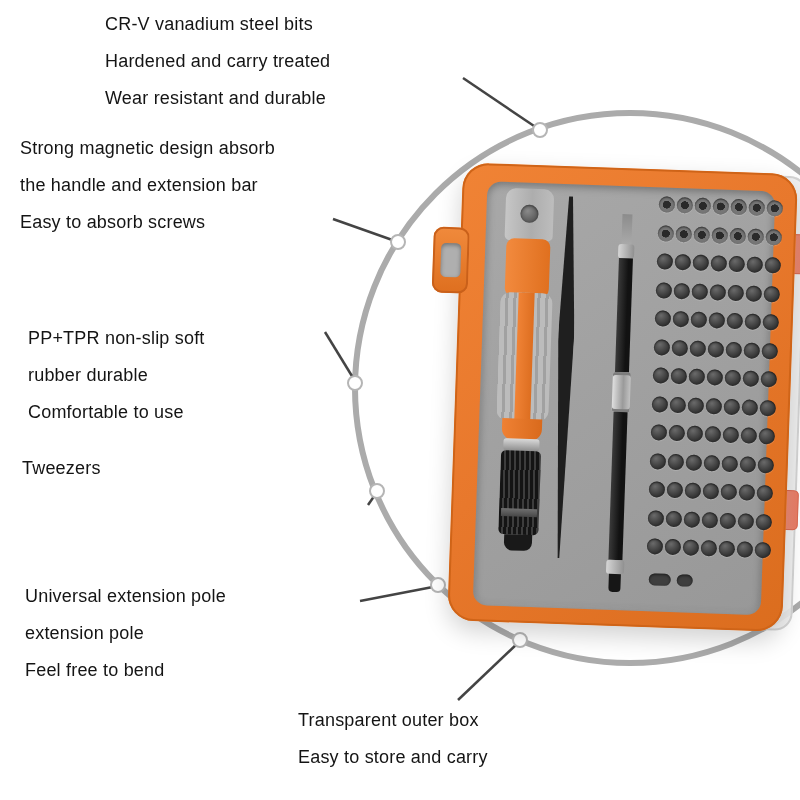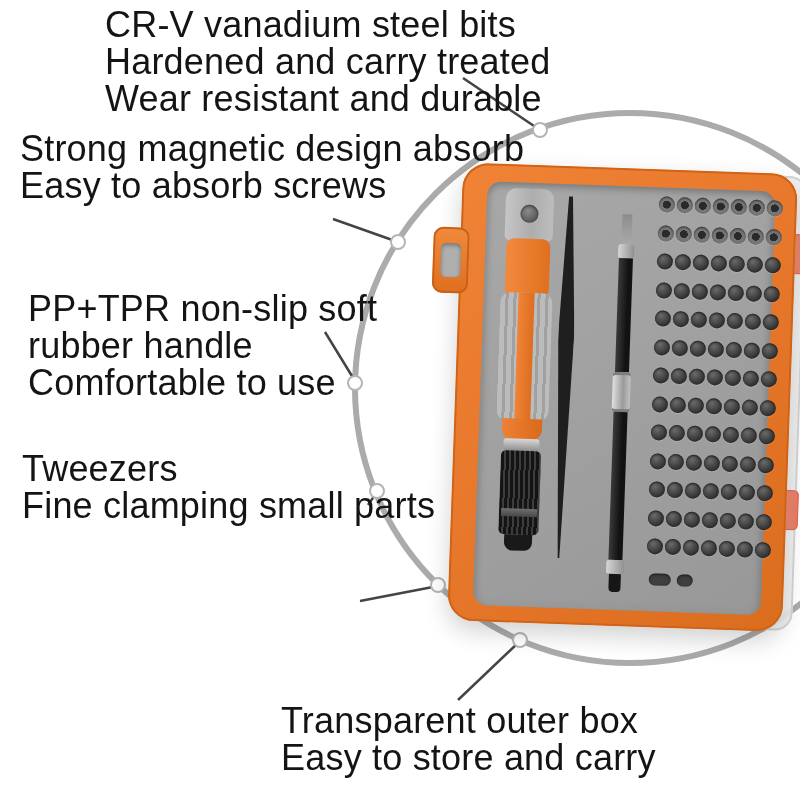--- a/index.html
+++ b/index.html
@@ -2,21 +2,21 @@
 <html><head>
 <meta charset="utf-8">
 <style>
   html,body{margin:0;padding:0;background:#fff;}
   .stage{position:relative;width:800px;height:800px;background:#ffffff;overflow:hidden;
          font-family:"Liberation Sans", sans-serif;color:#111;}
   .layer{position:absolute;left:0;top:0;width:800px;height:800px;}
   svg{display:block;}
 
   
-  .ann{position:absolute;font-size:36px;line-height:37px;color:#141414;letter-spacing:0.2px;white-space:nowrap;z-index:6;}
+  .ann{position:absolute;font-size:18px;line-height:37px;color:#141414;letter-spacing:0.2px;white-space:nowrap;z-index:6;}
 
   
   .case-wrap{position:absolute;left:425px;top:160px;width:385px;height:480px;
              transform:rotate(2deg);transform-origin:50% 50%;z-index:4;}
   .abs{position:absolute;}
 
   .latch{left:3px;top:73px;width:36px;height:66px;background:linear-gradient(180deg,#F08A3C,#DE6F1F);
          border-radius:10px;box-shadow:inset 0 0 0 2px #C9601A;}
   .latch-hole{left:11px;top:89px;width:20px;height:34px;background:#AFAFAF;border-radius:5px;
               box-shadow:inset 0 2px 4px rgba(0,0,0,.35);}
@@ -227,33 +227,38 @@
   </div>
 
   <div class="ann" style="left:105px;top:6px">
     <div>CR-V vanadium steel bits</div>
     <div>Hardened and carry treated</div>
     <div>Wear resistant and durable</div>
   </div>
 
   <div class="ann" style="left:20px;top:130px">
     <div>Strong magnetic design absorb</div>
+    <div>the handle and extension bar</div>
     <div>Easy to absorb screws</div>
   </div>
 
-  <div class="ann" style="left:28px;top:290px">
+  <div class="ann" style="left:28px;top:320px">
     <div>PP+TPR non-slip soft</div>
-    <div>rubber handle</div>
+    <div>rubber durable</div>
     <div>Comfortable to use</div>
   </div>
 
   <div class="ann" style="left:22px;top:450px">
     <div>Tweezers</div>
-    <div>Fine clamping small parts</div>
-  </div>
-
-
-  <div class="ann" style="left:281px;top:702px">
+  </div>
+
+  <div class="ann" style="left:25px;top:578px">
+    <div>Universal extension pole</div>
+    <div>extension pole</div>
+    <div>Feel free to bend</div>
+  </div>
+
+  <div class="ann" style="left:298px;top:702px">
     <div>Transparent outer box</div>
     <div>Easy to store and carry</div>
   </div>
 
 </div>
 
 </body></html>

